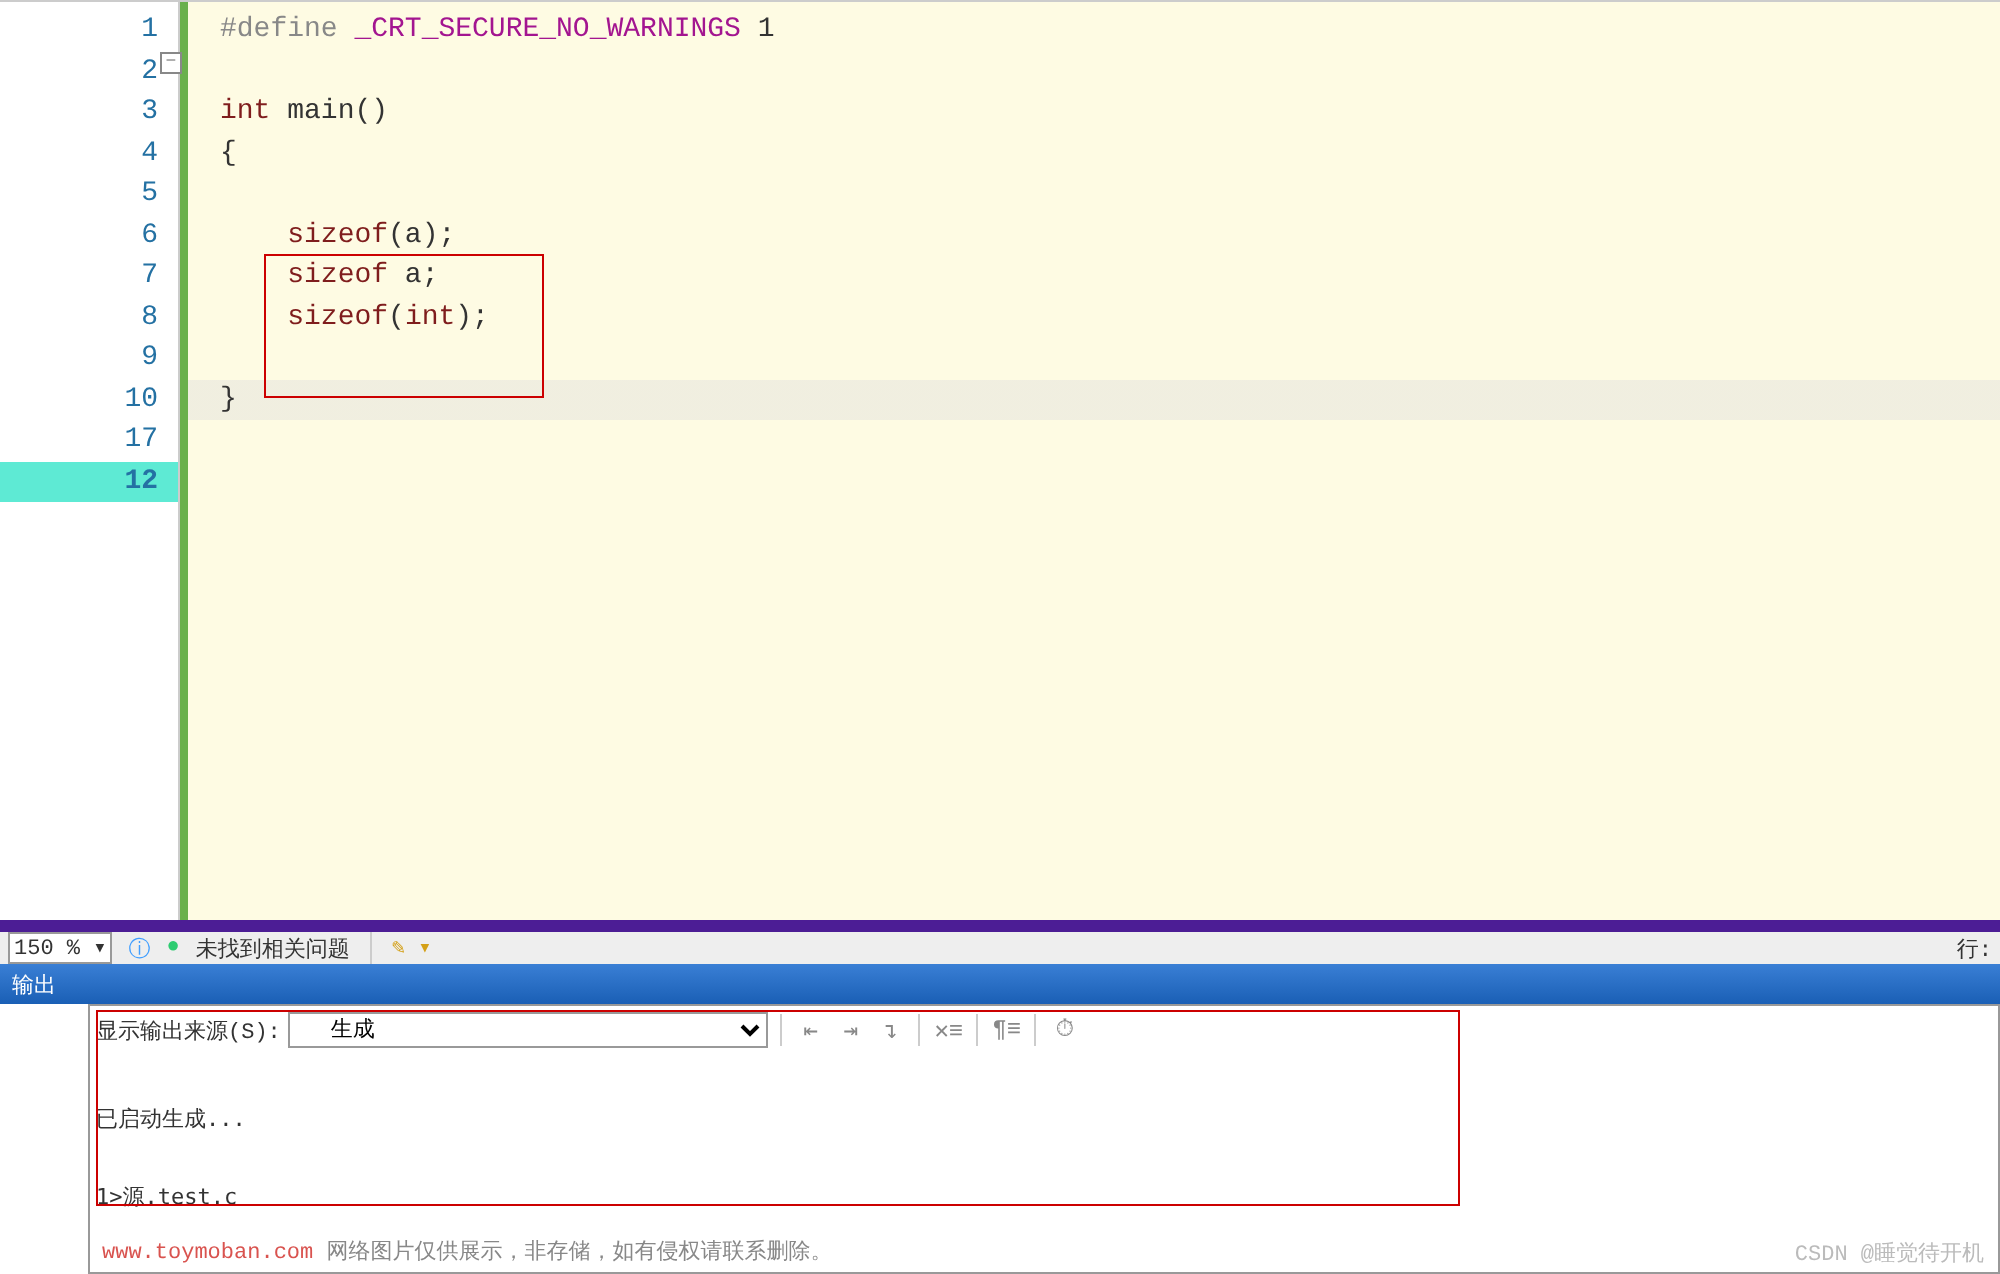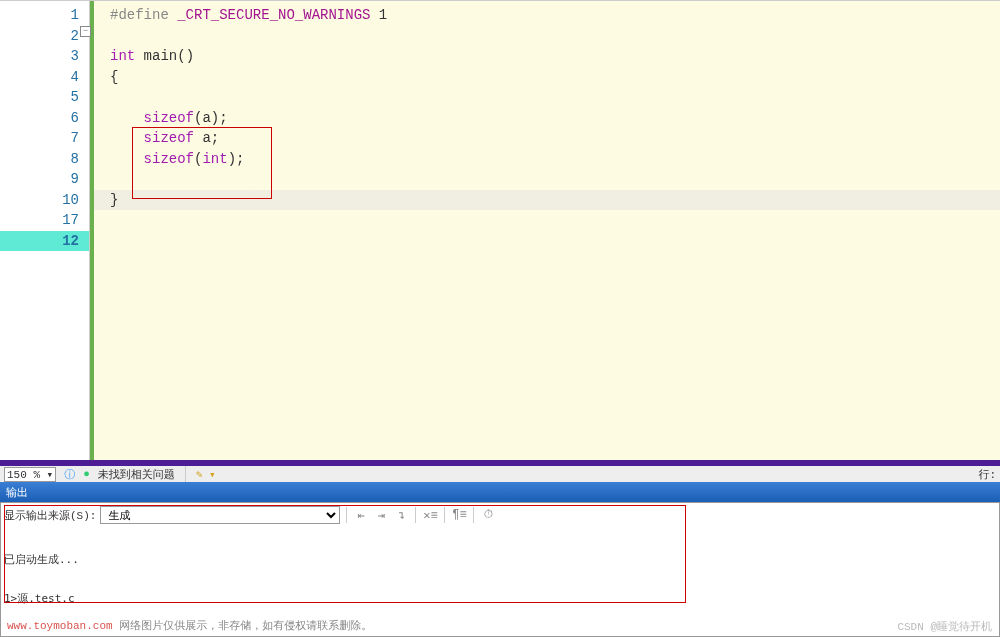--- a/index.html
+++ b/index.html
@@ -7,42 +7,42 @@
     
     .editor-area { height: 460px; display: flex; background: #fefbe3; border-top: 1px solid #ccc; }
     .gutter { width: 90px; background: #fff; border-right: 1px solid #ccc; text-align: right; padding-top: 4px; }
     .gutter .ln { color: #2471a3; font-size: 14px; padding-right: 10px; line-height: 20.5px; }
     .gutter .ln.current { background: #5eead4; font-weight: bold; }
     
     .code-wrap { position: relative; flex: 1; border-left: 4px solid #6ab04c; padding-top: 4px; padding-left: 0; font-size: 14px; line-height: 20.5px; }
     .code-line { padding-left: 16px; white-space: pre; color: #333; }
     .fold-mark { position: absolute; left: -14px; top: 25px; width: 11px; height: 11px; border: 1px solid #888; color: #888; font-size: 9px; text-align: center; line-height: 9px; background: #fff; }
     
-    .kw { color: #a21caf; }
+    .kw { color: #7f1d1d; }
     .macro { color: #a31590; }
     .num { color: #098658; }
     .pp-gray { color: #888; }
     
     .red-box { position: absolute; border: 1.5px solid #cc0000; left: 38px; top: 126px; width: 140px; height: 72px; pointer-events: none; }
     .hl-line { background: linear-gradient(to right, rgba(220,220,220,0.4), rgba(220,220,220,0.4)); }
     
     .status-bar { height: 22px; background: #eee; border-top: 6px solid #4c1d95; display: flex; align-items: center; font-size: 11px; padding: 0 4px; gap: 8px; color: #333; }
     .zoom-sel { border: 1px solid #999; padding: 0 2px; background: #fff; font-size: 11px; }
     .status-icon { color: #409eff; }
     .status-ok { color: #2ecc71; font-weight: bold; }
     .brush-icon { color: #d4a017; }
     .status-right { margin-left: auto; }
     
     .output-title-bar { height: 20px; background: linear-gradient(#3a7fd5, #1a5fb5); color: #fff; font-size: 11px; padding: 2px 6px; display: flex; align-items: center; }
     
-    .output-body { position: relative; border: 1px solid #999; background: #fff; padding: 3px; height: 135px; }
+    .output-body { position: relative; border: 1px solid #999; background: #fff; padding: 3px; height: 135px; margin-left: 44px; }
     .red-box2 { position: absolute; border: 1.5px solid #cc0000; left: 3px; top: 2px; width: 682px; height: 98px; pointer-events: none; }
     .out-toolbar { display: flex; align-items: center; gap: 4px; font-size: 11px; margin-bottom: 3px; }
     .out-label { color: #333; }
-    .out-select { border: 1px solid #999; background: #fff; font-size: 11px; width: 240px; height: 18px; padding: 0 3px; }
+    .out-select { border: 1px solid #999; background: #fff; font-size: 11px; width: 240px; height: 18px; padding: 0 16px; }
     .sep { width: 1px; height: 16px; background: #ccc; margin: 0 2px; }
     .tb-icon { width: 16px; height: 16px; display: inline-flex; align-items: center; justify-content: center; color: #888; font-size: 12px; }
     .out-txt { font-family: Consolas, monospace; font-size: 11px; color: #333; line-height: 13px; white-space: pre; }
     
     .watermark { position: absolute; bottom: 3px; left: 6px; font-size: 11px; color: #888; }
     .wm-red { color: #d9534f; }
   </style>
 </head>
 <body>
 

